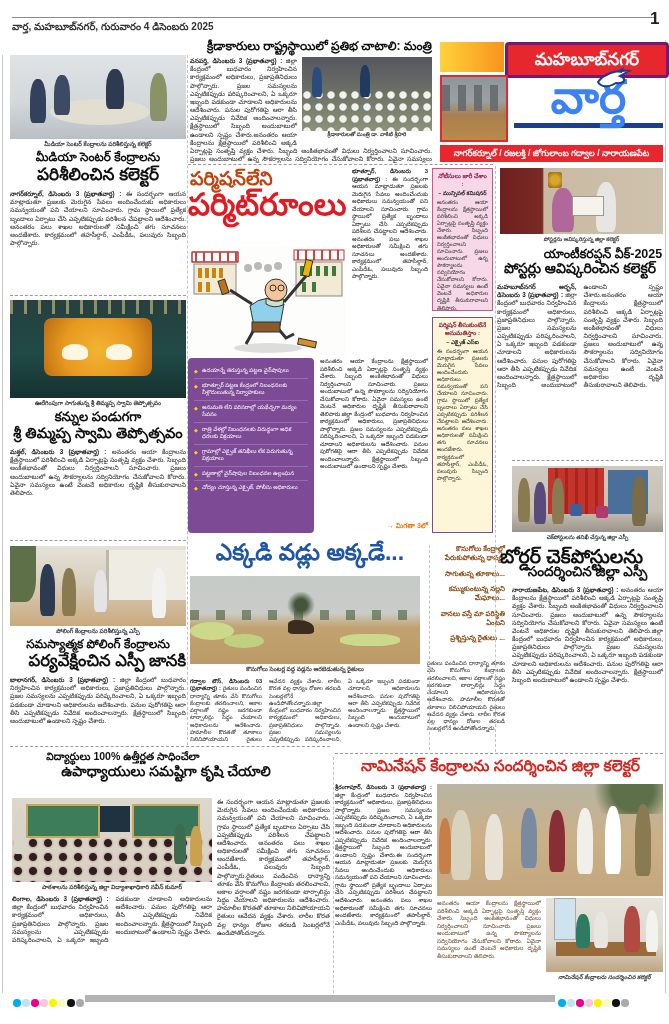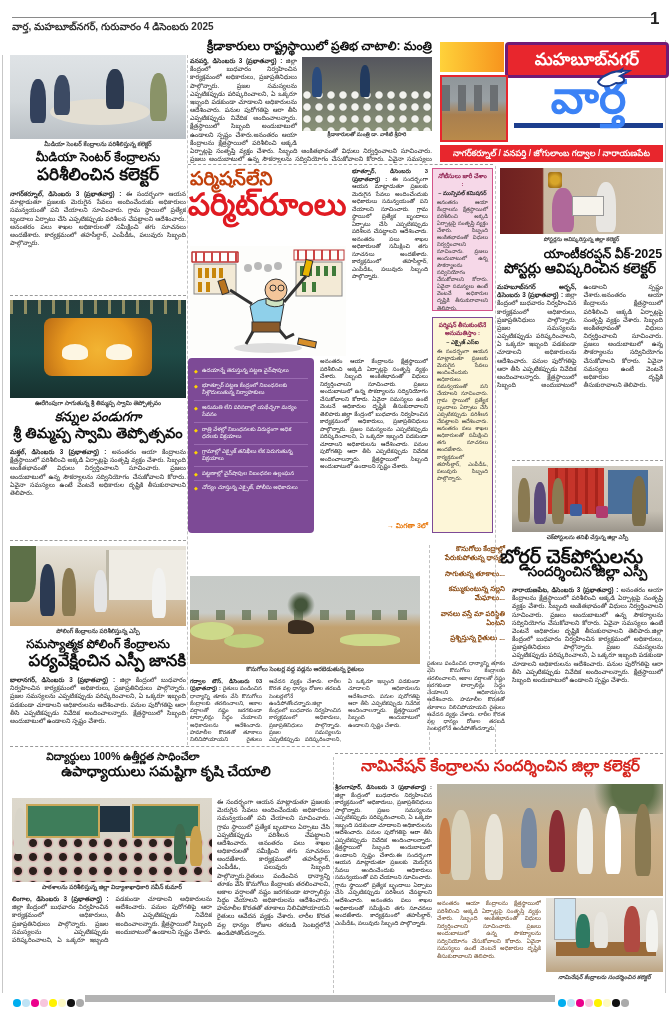--- a/index.html
+++ b/index.html
@@ -51,21 +51,21 @@
   <div class="masthead-district" style="left:505px;top:42px;width:158px;height:30px;font-size:17px;line-height:30px;">మహబూబ్‌నగర్</div>
   <div class="photo" style="left:440px;top:75px;width:68px;height:67px;border:2px solid #e8262d;box-sizing:border-box;
        background:linear-gradient(180deg,#8f969a 0%,#9aa0a3 38%,#a97f4f 60%,#b98a4a 100%);">
     <div class="abs" style="left:0;top:8px;width:100%;height:26px;background:repeating-linear-gradient(90deg,#6b6f72 0 8px,transparent 8px 16px);"></div>
   </div>
   <div class="logo-te" style="left:514px;top:72px;width:149px;font-size:46px;text-align:center;line-height:1.1;border-bottom:5px solid #1c3e8e;">వార్త</div>
   <svg class="abs" style="left:596px;top:66px;" width="36" height="26" viewBox="0 0 36 26">
     <path d="M2 16 C8 8, 18 4, 33 5 L24 10 C30 12, 30 18, 20 17 C12 22, 5 21, 2 16 Z" fill="#ffffff" stroke="#1c3e8e" stroke-width="2"></path>
     <path d="M20 6 L28 1 L26 7 Z" fill="#1c3e8e"></path>
   </svg>
-  <div class="editions" style="left:440px;top:145px;width:223px;height:17px;">నాగర్‌కర్నూల్ / వనపర్తి / జోగులాంబ గద్వాల / నారాయణపేట</div>
+  <div class="editions" style="left:440px;top:145px;width:223px;height:17px;">నాగర్‌కర్నూల్ / రజలక్తి / జోగులాంబ గద్వాల / నారాయణపేట</div>
 
   <div class="photo" style="left:10px;top:55px;width:176px;height:84px;background:linear-gradient(180deg,#dfe3e6 0%,#d3d8db 55%,#b9bfc4 100%);">
     <div class="abs" style="left:40px;top:44px;width:100px;height:26px;background:#e3ded2;border-radius:50%;"></div>
     <div class="fg" style="left:20px;top:24px;width:16px;height:44px;background:#33415c;"></div>
     <div class="fg" style="left:44px;top:20px;width:16px;height:40px;background:#3c4a63;"></div>
     <div class="fg" style="left:96px;top:14px;width:18px;height:40px;background:#2d3a50;"></div>
     <div class="fg" style="left:140px;top:18px;width:17px;height:48px;background:#8a9368;"></div>
   </div>
   <div class="cap" style="left:10px;top:141px;width:176px;">మీడియా సెంటర్ కేంద్రాలను పరిశీలిస్తున్న కలెక్టర్</div>
   <div class="hl" style="left:10px;top:151px;width:176px;font-size:12px;">మీడియా సెంటర్ కేంద్రాలను</div>
@@ -75,21 +75,21 @@
   </div>
   <div class="hsep" style="left:10px;top:295px;width:176px;"></div>
 
   <div class="photo" style="left:10px;top:300px;width:176px;height:98px;background:linear-gradient(180deg,#26403e 0%,#1f4a46 55%,#16312f 100%);">
     <div class="abs" style="left:34px;top:18px;width:108px;height:58px;background:radial-gradient(circle at 50% 55%,#f2b433 0%,#e8991f 55%,#b96a14 100%);border-radius:8px;"></div>
     <div class="abs" style="left:52px;top:44px;width:26px;height:16px;background:#fdf6e3;border-radius:50% 50% 30% 30%;"></div>
     <div class="abs" style="left:96px;top:44px;width:26px;height:16px;background:#fdf6e3;border-radius:50% 50% 30% 30%;"></div>
     <div class="abs" style="left:0;top:0;width:100%;height:14px;background:repeating-linear-gradient(90deg,#d9c27a 0 3px,transparent 3px 14px);opacity:.6;"></div>
   </div>
   <div class="cap" style="left:10px;top:400px;width:176px;">ఊరేగింపుగా సాగుతున్న శ్రీ తిమ్మప్ప స్వామి తెప్పోత్సవం</div>
-  <div class="hl" style="left:10px;top:410px;width:176px;font-size:13px;font-style:italic;">కన్నుల పండుగగా</div>
+  <div class="hl" style="left:10px;top:410px;width:176px;font-size:13px;">కన్నుల పండుగగా</div>
   <div class="hl" style="left:10px;top:425px;width:176px;font-size:14.5px;">శ్రీ తిమ్మప్ప స్వామి తెప్పోత్సవం</div>
   <div class="body" style="left:10px;top:448px;width:176px;height:88px;">
     <b>మక్తల్, డిసెంబరు 3 (ప్రభాతవార్త) : </b><span>అనంతరం ఆయా కేంద్రాలను క్షేత్రస్థాయిలో పరిశీలించి అక్కడి ఏర్పాట్లపై సంతృప్తి వ్యక్తం చేశారు. సిబ్బంది అంకితభావంతో విధులు నిర్వర్తించాలని సూచించారు. ప్రజలు అందుబాటులో ఉన్న సౌకర్యాలను సద్వినియోగం చేసుకోవాలని కోరారు. ఏవైనా సమస్యలు ఉంటే వెంటనే అధికారుల దృష్టికి తీసుకురావాలని తెలిపారు.</span>
   </div>
   <div class="hsep" style="left:10px;top:540px;width:176px;"></div>
 
   <div class="photo" style="left:10px;top:546px;width:176px;height:80px;background:linear-gradient(180deg,#e6e2d8 0%,#d9d2c2 40%,#c9a97e 100%);">
     <div class="abs" style="left:96px;top:4px;width:80px;height:50px;background:#efece4;border-left:3px solid #bdb8a8;"></div>
     <div class="abs" style="left:0;top:0;width:26px;height:56px;background:#5d7048;border-radius:0 0 40% 0;"></div>
     <div class="fg" style="left:30px;top:18px;width:15px;height:52px;background:#2c3a52;"></div>
@@ -234,20 +234,21 @@
     <div class="qtitle">నోటీసులు జారీ చేశాం :</div>
     <div class="qspeaker">– మున్సిపల్ కమిషనర్</div>
     <span>అనంతరం ఆయా కేంద్రాలను క్షేత్రస్థాయిలో పరిశీలించి అక్కడి ఏర్పాట్లపై సంతృప్తి వ్యక్తం చేశారు. సిబ్బంది అంకితభావంతో విధులు నిర్వర్తించాలని సూచించారు. ప్రజలు అందుబాటులో ఉన్న సౌకర్యాలను సద్వినియోగం చేసుకోవాలని కోరారు. ఏవైనా సమస్యలు ఉంటే వెంటనే అధికారుల దృష్టికి తీసుకురావాలని తెలిపారు.</span>
   </div>
   <div class="qbox" style="left:432px;top:317px;width:61px;height:216px;background:#fdf6d8;border:1px solid #7d4a96;">
     <div class="qtitle">పర్మిషన్ తీసుకుంటేనే అనుమతిస్తాం :</div>
     <div class="qspeaker">– ఎక్సైజ్ ఎస్ఐ</div>
     <span>ఈ సందర్భంగా ఆయన మాట్లాడుతూ ప్రజలకు మెరుగైన సేవలు అందించేందుకు అధికారులు సమన్వయంతో పని చేయాలని సూచించారు. గ్రామ స్థాయిలో ప్రత్యేక బృందాలు ఏర్పాటు చేసి ఎప్పటికప్పుడు పరిశీలన చేపట్టాలని ఆదేశించారు. అనంతరం పలు శాఖల అధికారులతో సమీక్షించి తగు సూచనలు అందజేశారు. కార్యక్రమంలో తహసీల్దార్, ఎంపీడీఓ, పలువురు సిబ్బంది పాల్గొన్నారు.</span>
   </div>
 
+  <div class="hl" style="left:190px;top:540px;width:240px;font-size:23px;color:#1d55a8;">ఎక్కడి వడ్లు అక్కడే...</div>
   <div class="photo" style="left:190px;top:576px;width:230px;height:88px;background:linear-gradient(180deg,#c6cac7 0%,#c9ccc8 42%,#c2a271 58%,#bb9a66 100%);">
     <div class="abs" style="left:0;top:34px;width:230px;height:10px;background:repeating-linear-gradient(90deg,#5a6b4a 0 9px,transparent 9px 26px);opacity:.7;"></div>
     <div class="abs" style="left:96px;top:16px;width:30px;height:26px;background:radial-gradient(circle,#44553a 30%,transparent 70%);"></div>
     <div class="abs" style="left:0px;top:46px;width:44px;height:18px;background:#cdd98a;border-radius:50%;"></div>
     <div class="abs" style="left:34px;top:58px;width:40px;height:14px;background:#bfd07e;border-radius:50%;"></div>
     <div class="abs" style="left:150px;top:58px;width:60px;height:12px;background:#cdd98a;border-radius:40%;"></div>
     <div class="abs" style="left:98px;top:44px;width:26px;height:14px;background:#3a2d20;border-radius:30% 60% 20% 20%;"></div>
   </div>
   <div class="cap" style="left:190px;top:666px;width:230px;">కొనుగోలు సెంటర్ల వద్ద వడ్లను ఆరబెడుతున్న రైతులు</div>
   <div class="body col3" style="left:190px;top:678px;width:230px;height:74px;font-size:5.6px;">

